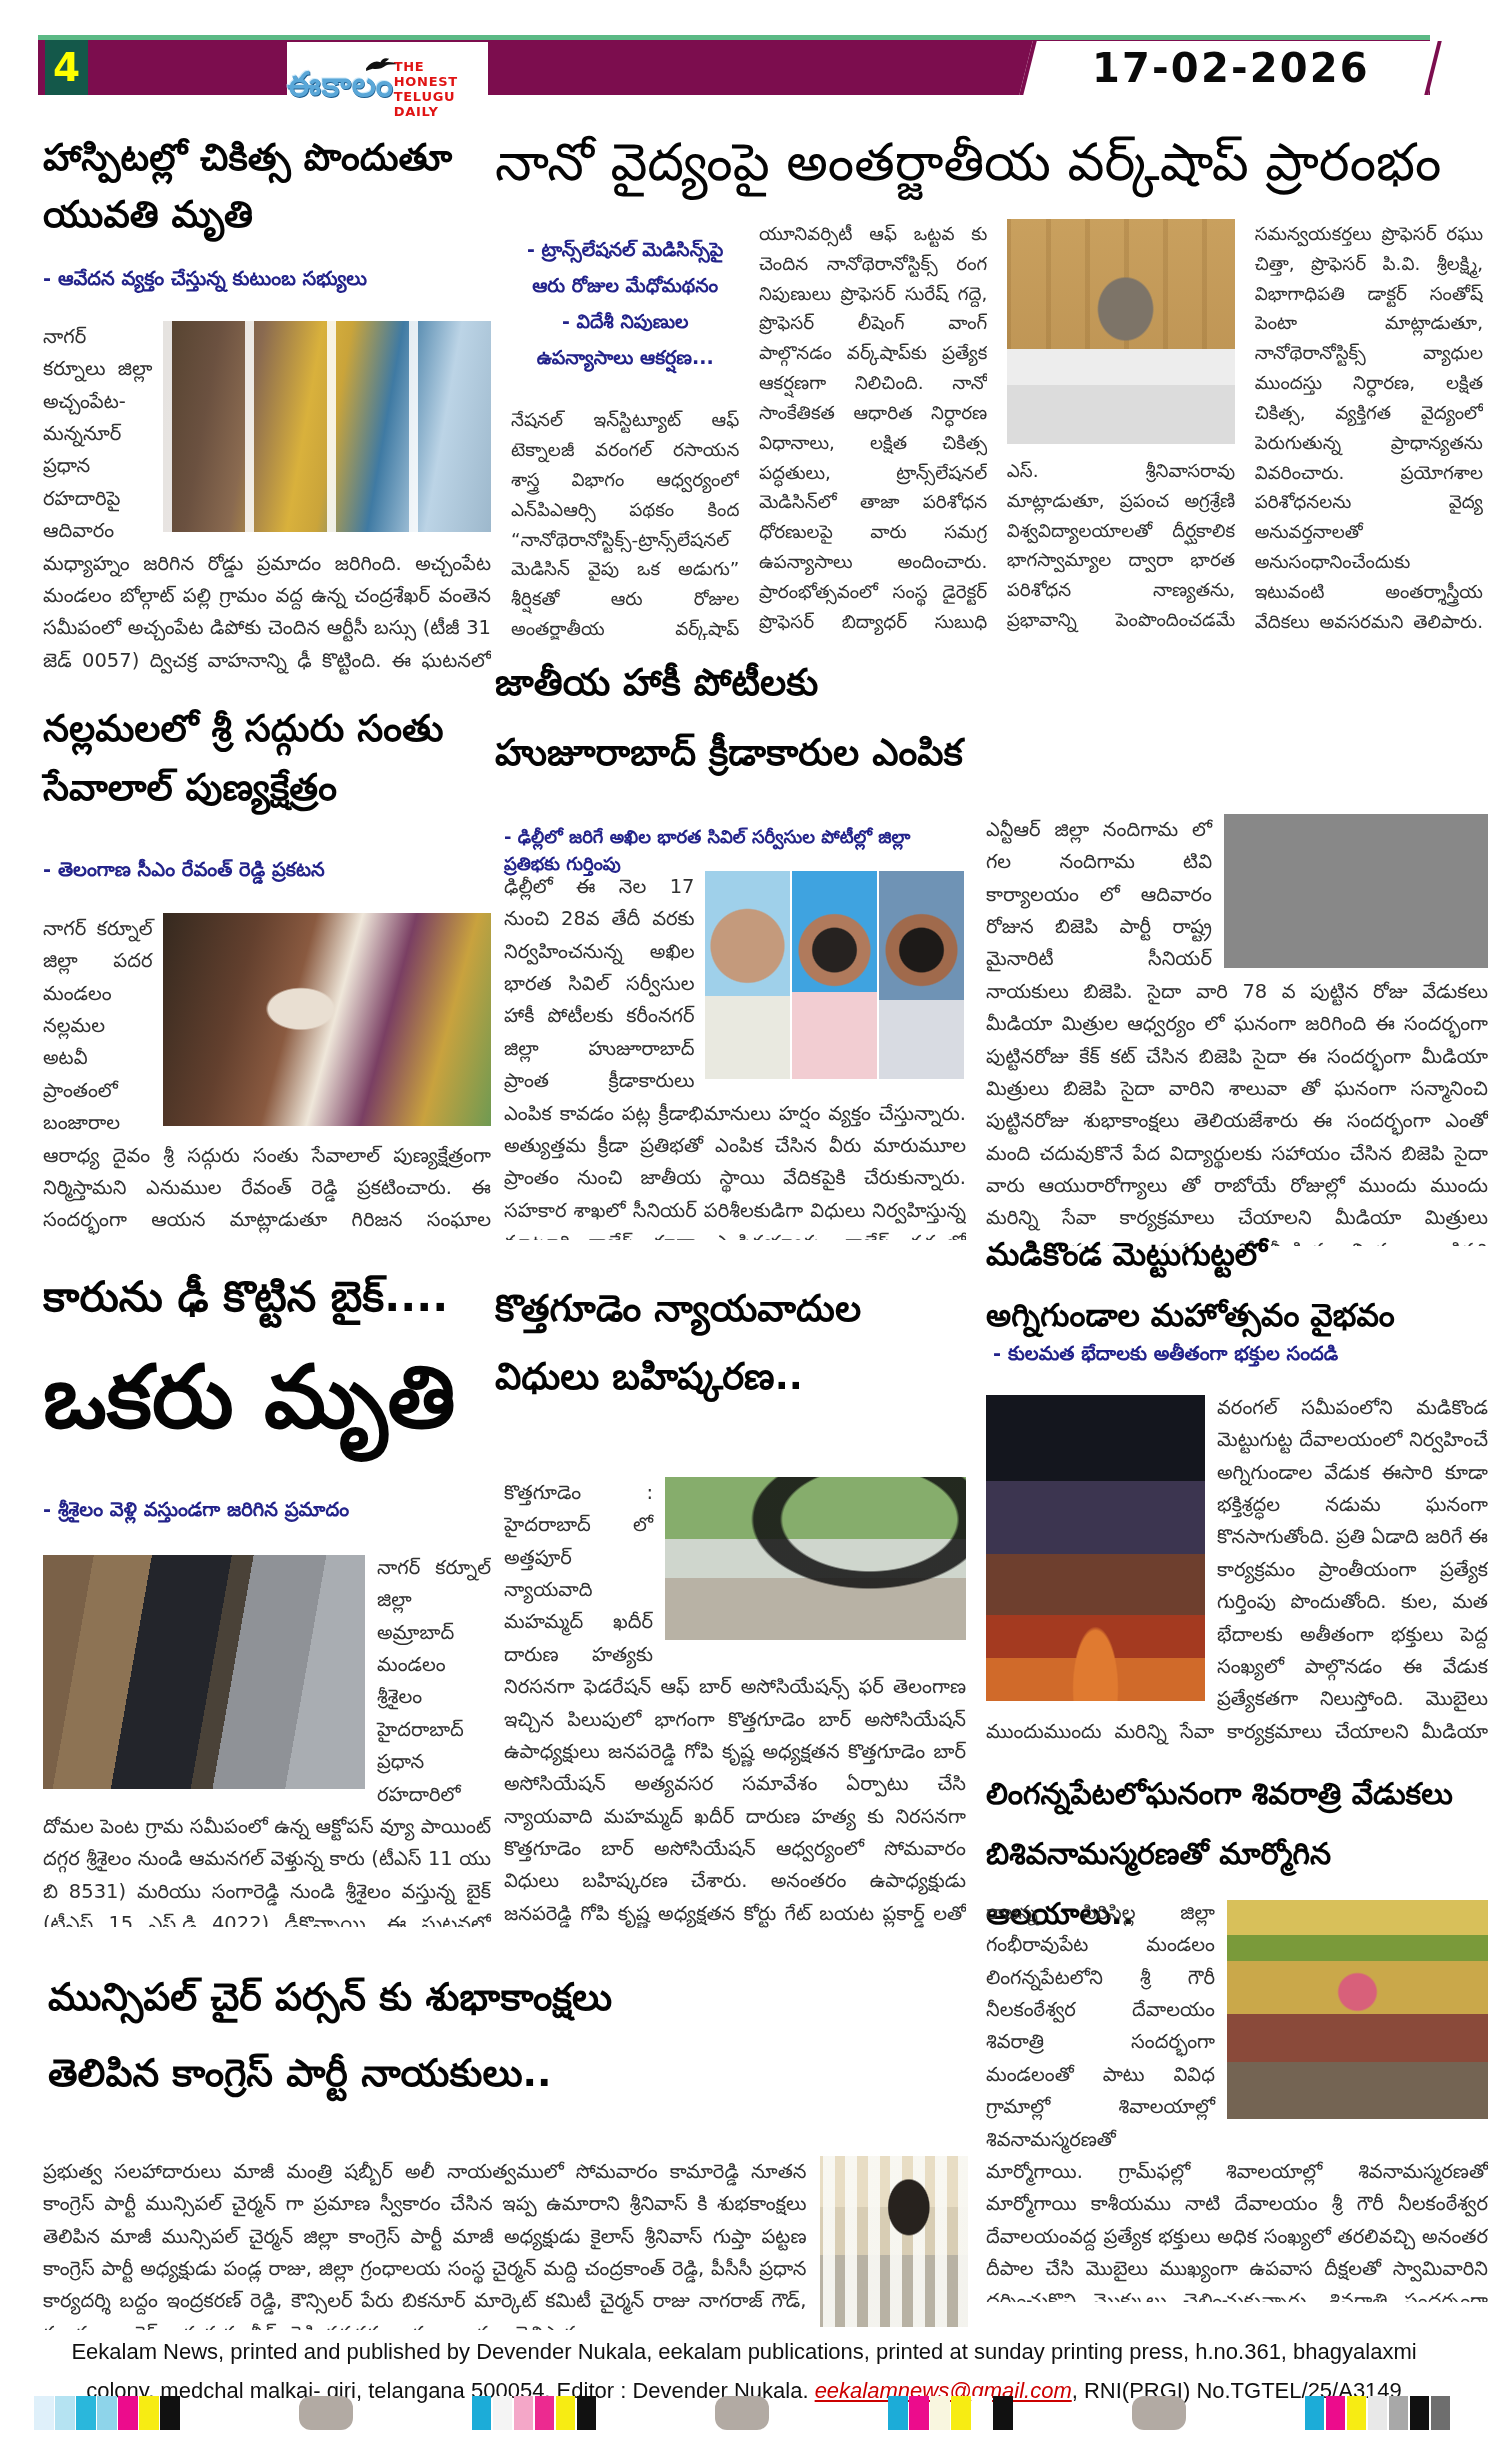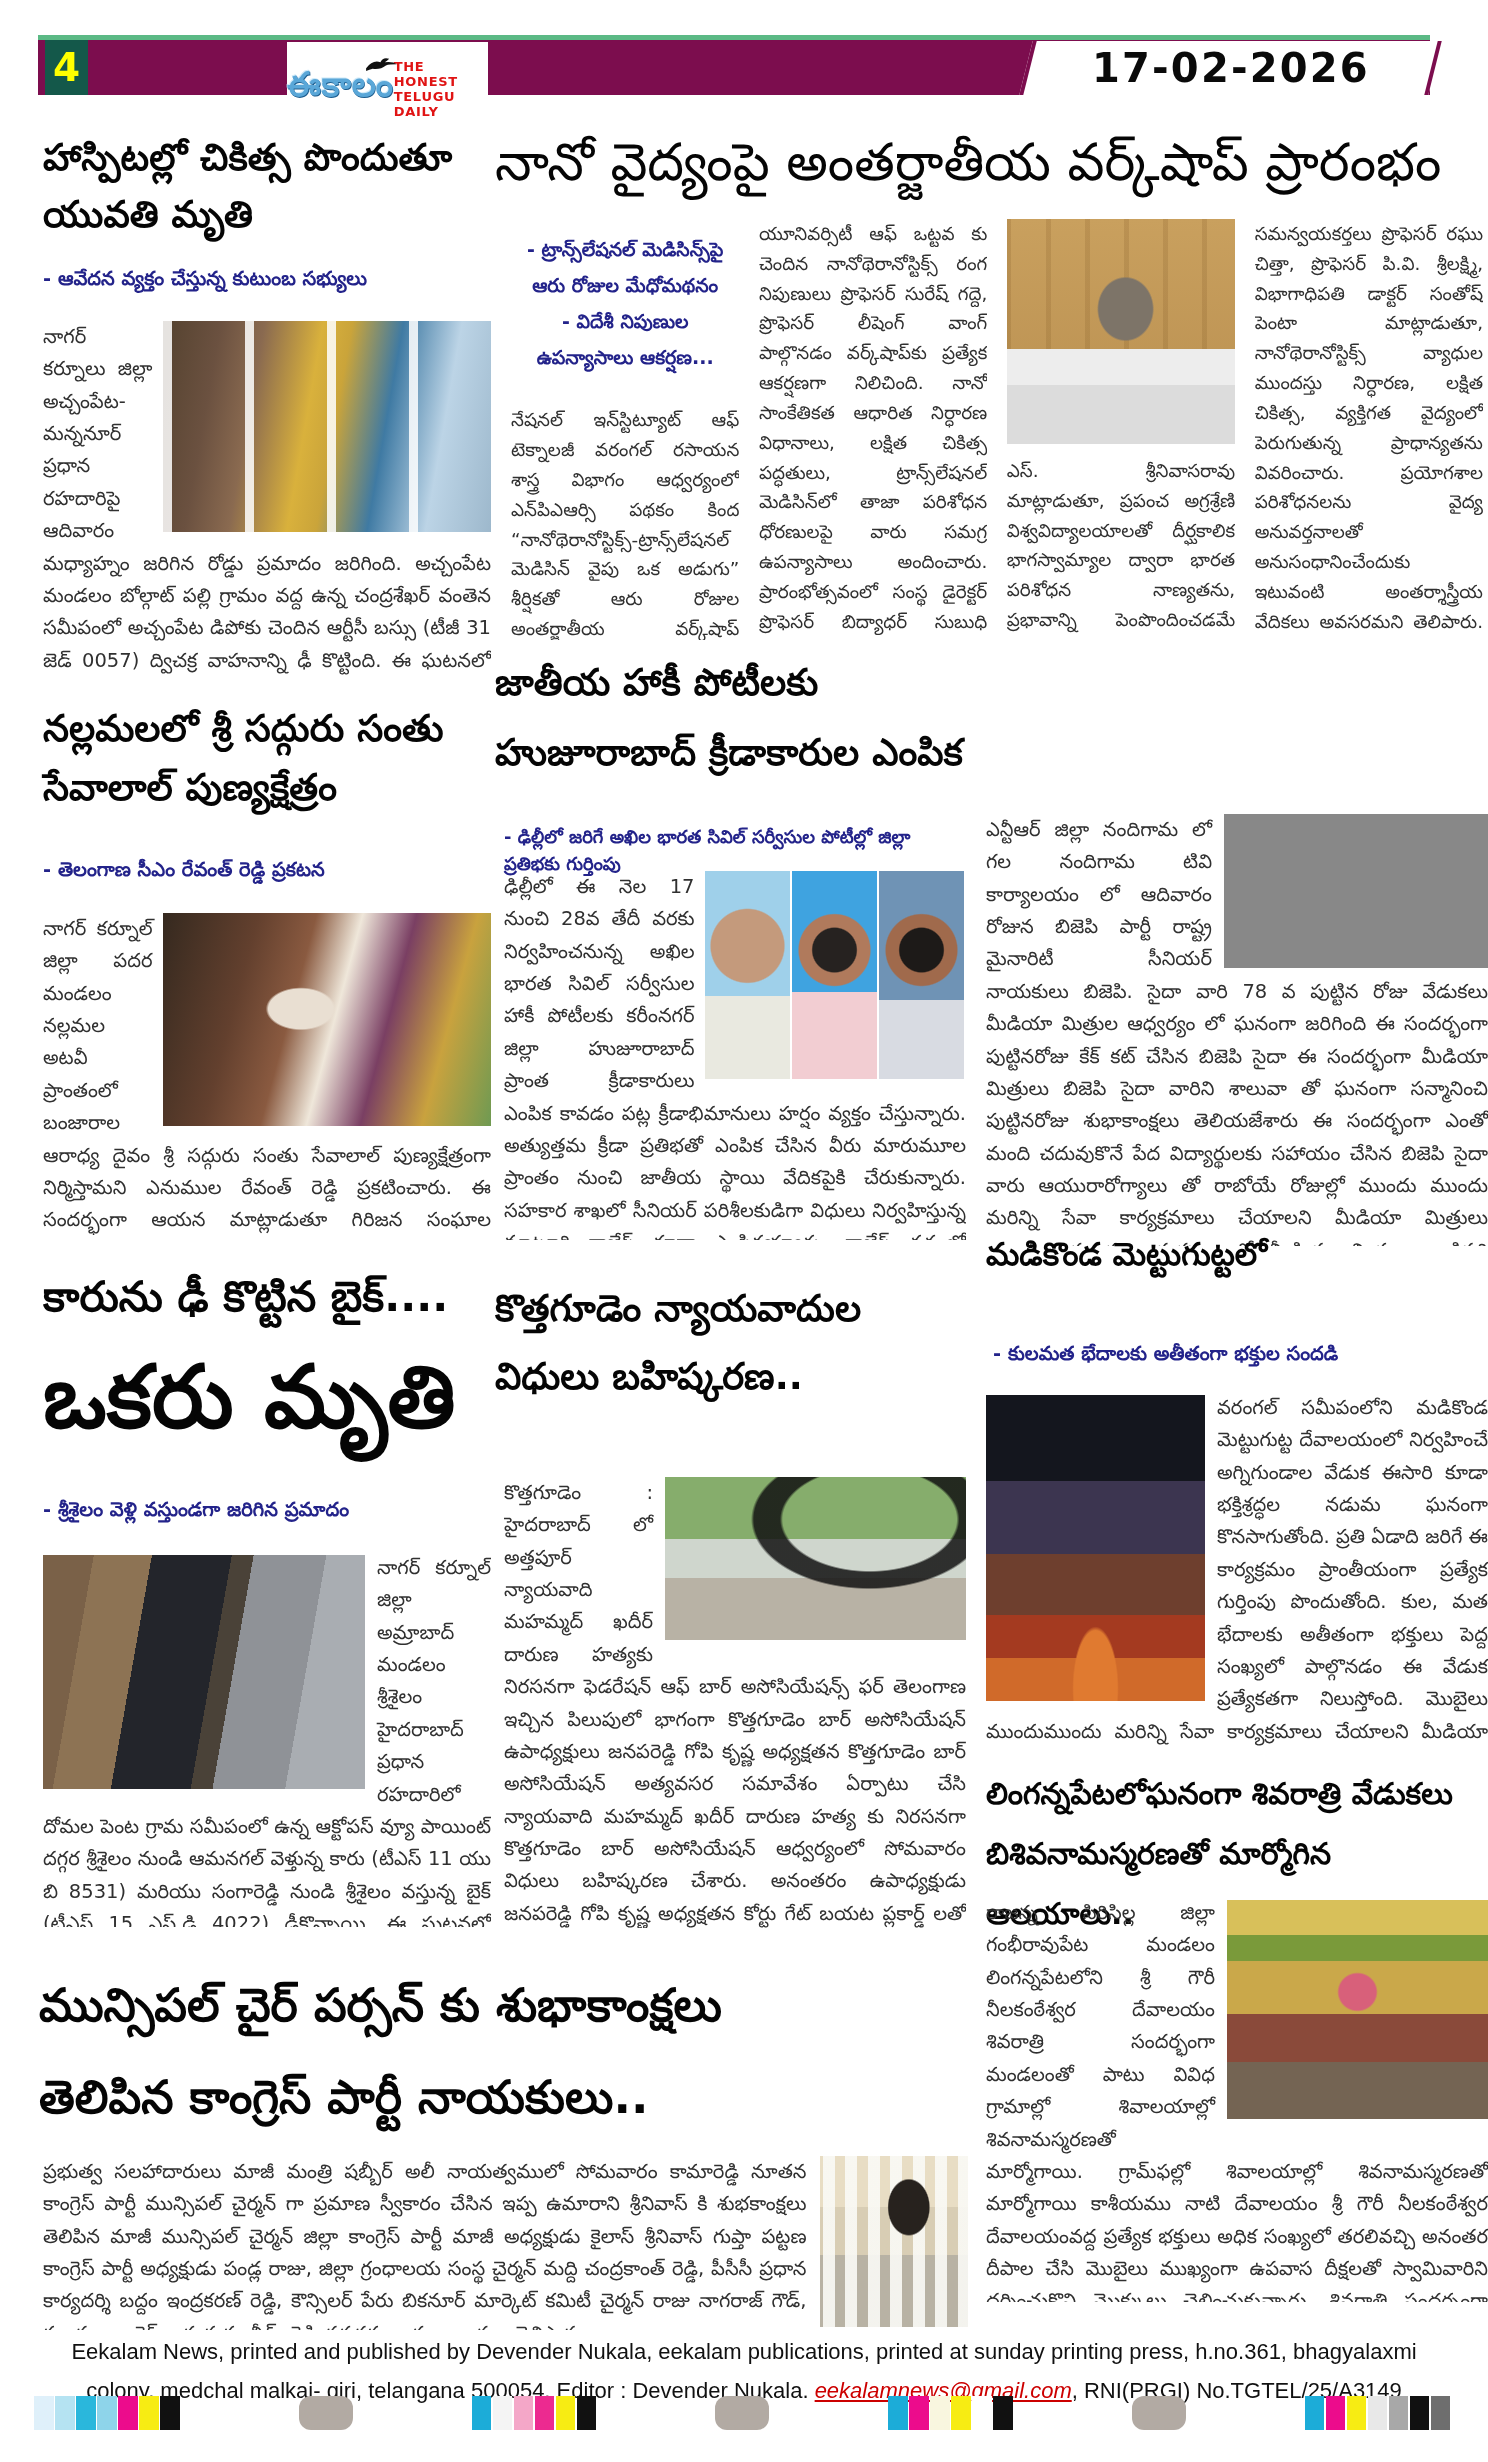--- a/index.html
+++ b/index.html
@@ -112,21 +112,21 @@
 
   
   .s-head { left:986px; top:1764px; width:502px; font-size:30px; line-height:2.0; }
   .s-body { left:986px; top:1897px; width:502px; height:405px; overflow:hidden; }
   .s-photo { float:right; width:261px; height:219px; margin:3px 0 7.5px 12px;
     background:
       radial-gradient(ellipse at 50% 42%, #d8607a 0 10%, rgba(0,0,0,0) 11%),
       linear-gradient(180deg,#d8c05a 0 16%, #7a9a3a 16% 28%, #caa84a 28% 52%, #8a4a3a 52% 74%, #746453 74% 100%); }
 
   
-  .m-head { left:39px; top:1959px; width:925px; font-size:46px; line-height:2.0; }
+  .m-head { left:48px; top:1959px; width:925px; font-size:38px; line-height:2.0; }
   .m-body { left:43px; top:2156px; width:925px; height:174px; overflow:hidden; }
   .m-photo { float:right; width:148px; height:171px; margin:0 0 0 13.5px;
     background:
       radial-gradient(ellipse at 60% 30%, #27221e 0 16%, rgba(0,0,0,0) 17%),
       repeating-linear-gradient(90deg, rgba(250,250,246,.9) 3px 15px, rgba(0,0,0,0) 15px 25.5px),
       linear-gradient(180deg,#e8ddc4 0 30%, #d8cdb4 30% 58%, #b8b2a4 58% 100%); }
 
   
   .footer { left:45px; top:2333px; width:1398px; text-align:center;
     font-family:"Liberation Sans", sans-serif; font-size:22px; line-height:1.75; color:#111; }
@@ -227,20 +227,21 @@
     <span>కొత్తగూడెం : హైదరాబాద్ లో అత్తపూర్ న్యాయవాది మహమ్మద్ ఖదీర్ దారుణ హత్యకు నిరసనగా ఫెడరేషన్ ఆఫ్ బార్ అసోసియేషన్స్ ఫర్ తెలంగాణ ఇచ్చిన పిలుపులో భాగంగా కొత్తగూడెం బార్ అసోసియేషన్ ఉపాధ్యక్షులు జనపరెడ్డి గోపి కృష్ణ అధ్యక్షతన కొత్తగూడెం బార్ అసోసియేషన్ అత్యవసర సమావేశం ఏర్పాటు చేసి న్యాయవాది మహమ్మద్ ఖదీర్ దారుణ హత్య కు నిరసనగా కొత్తగూడెం బార్ అసోసియేషన్ ఆధ్వర్యంలో సోమవారం విధులు బహిష్కరణ చేశారు. అనంతరం ఉపాధ్యక్షుడు జనపరెడ్డి గోపి కృష్ణ అధ్యక్షతన కోర్టు గేట్ బయట ప్లకార్డ్ లతో నిరసన కార్యక్రమం చేపట్టారు. న్యాయవాదుల రక్షణ చట్టం వెంటనే అమలు చేయాలని, కేంద్ర, రాష్ట్ర ప్రభుత్వాలు వెంటనే న్యాయవాదుల రక్షణ కు అవసరం అయిన అన్ని చర్యలు తీసుకోవాలని ప్రభుత్వలను గోపి కృష్ణ డిమాండ్ చేశారు. న్యాయవాదులకు సంరక్షణ చట్టం వెంటనే అమలు చేయాలని లేని పక్షంలో ఫెడరేషన్ ఆఫ్ బార్ అసోసియేషన్స్ ఫర్ తెలంగాణ ఆధ్వర్యంలో పెద్ద ఎత్తున ఆందోళన కార్యక్రమాలు చేపడతామని కేంద్ర రాష్ట్ర ప్రభుత్వాలు లను జనపరెడ్డి గోపి కృష్ణ హెచ్చరించారు. ఈ కార్యక్రమంలో న్యాయవాదులు హన్మంతరావు, చిరంజీవి రావు, పి. నాగేశ్వరరావు, కే.పుల్లయ్య, మన్మోహన్, యెర్రాపాటి కృష్ణ, శ్రీధర్, మహమ్మద్ సాదిక్ పాషా, మారపాక రమేష్, మహేష్, చిన్ని కృష్ణ, విజయ్, రమేష్, ఏర శ్రీను, మధన్ మోహన్, కేపి, తదితరులు పాల్గొన్నారు.</span>
   </div>
 
   <div class="abs body-text b-body">
     <div class="photo b-photo"></div>
     <span>ఎన్టీఆర్ జిల్లా నందిగామ లో గల నందిగామ టివి కార్యాలయం లో ఆదివారం రోజున బిజెపి పార్టీ రాష్ట్ర మైనారిటీ సీనియర్ నాయకులు బిజెపి. సైదా వారి 78 వ పుట్టిన రోజు వేడుకలు మీడియా మిత్రుల ఆధ్వర్యం లో ఘనంగా జరిగింది ఈ సందర్భంగా పుట్టినరోజు కేక్ కట్ చేసిన బిజెపి సైదా ఈ సందర్భంగా మీడియా మిత్రులు బిజెపి సైదా వారిని శాలువా తో ఘనంగా సన్మానించి పుట్టినరోజు శుభాకాంక్షలు తెలియజేశారు ఈ సందర్భంగా ఎంతో మంది చదువుకొనే పేద విద్యార్థులకు సహాయం చేసిన బిజెపి సైదా వారు ఆయురారోగ్యాలు తో రాబోయే రోజుల్లో ముందు ముందు మరిన్ని సేవా కార్యక్రమాలు చేయాలని మీడియా మిత్రులు ఆకాంక్షించారు ఈ కార్యక్రమం లో మీడియా మిత్రులు గాడిపర్తి సీతారామారావు యస్.కె షాబాన్ భాషా  బి. సీతారామరాజు తేజ ఇక్బాల్ నరసింహారావు అరిగెల గోపయ్య స్వామి (సూర్య) టోని బిజెపిపార్టీ నాయకురాలు రజియ తదితరులు పాల్గొన్నారు</span>
   </div>
 
   <div class="abs headline f-head">
     <div>మడికొండ మెట్టుగుట్టలో</div>
+    <div>అగ్నిగుండాల మహోత్సవం వైభవం</div>
   </div>
   <div class="abs byline f-byline">- కులమత భేదాలకు అతీతంగా భక్తుల సందడి</div>
   <div class="abs body-text f-body">
     <div class="photo f-photo"></div>
     <span>వరంగల్ సమీపంలోని మడికొండ మెట్టుగుట్ట దేవాలయంలో నిర్వహించే అగ్నిగుండాల వేడుక ఈసారి కూడా భక్తిశ్రద్ధల నడుమ ఘనంగా కొనసాగుతోంది. ప్రతి ఏడాది జరిగే ఈ కార్యక్రమం ప్రాంతీయంగా ప్రత్యేక గుర్తింపు పొందుతోంది. కుల, మత భేదాలకు అతీతంగా భక్తులు పెద్ద సంఖ్యలో పాల్గొనడం ఈ వేడుక ప్రత్యేకతగా నిలుస్తోంది. మొబైలు ముందుముందు మరిన్ని సేవా కార్యక్రమాలు చేయాలని మీడియా నడుమ తమ విన్నపాల్ని చాటుకున్నారు. మడికొండ శివారు ప్రాంతం చెందిన హెడ్ కానిస్టేబుల్ జి. జయధీర్ వరుసగా మూడోసారి ఈ అగ్నిగుండాల కార్యక్రమంలో స్వయంగా పాల్గొంటున్నారు. నిప్పుల గుండం మీద నడిచి మొక్కులు తీర్చుకునే భక్తుల భక్తి పారవశ్యం వర్ణనాతీతంగా నిలిచింది. వేడుకల సందర్భంగా ఆలయ పరిసరాల్లో భక్తుల అవసరాలకు అనుగుణంగా ఏర్పాట్లు చేశారు. ఎలాంటి అవాంఛనీయ సంఘటనలు చోటుచేసుకోకుండా పోలీసులు చర్యలు తీసుకున్నారు. మడికొండలో జరుగుతున్న ఈ మహోత్సవం స్థానికులకు ఆధ్యాత్మిక ప్రతీకగా నిలుస్తూ భక్తి వైభవాన్ని ప్రతిబింబిస్తోంది.</span>
   </div>
 
   <div class="abs headline s-head">
     <div>లింగన్నపేటలోఘనంగా శివరాత్రి వేడుకలు</div>
     <div>బిశివనామస్మరణతో మార్మోగిన ఆలయాలు..</div>

